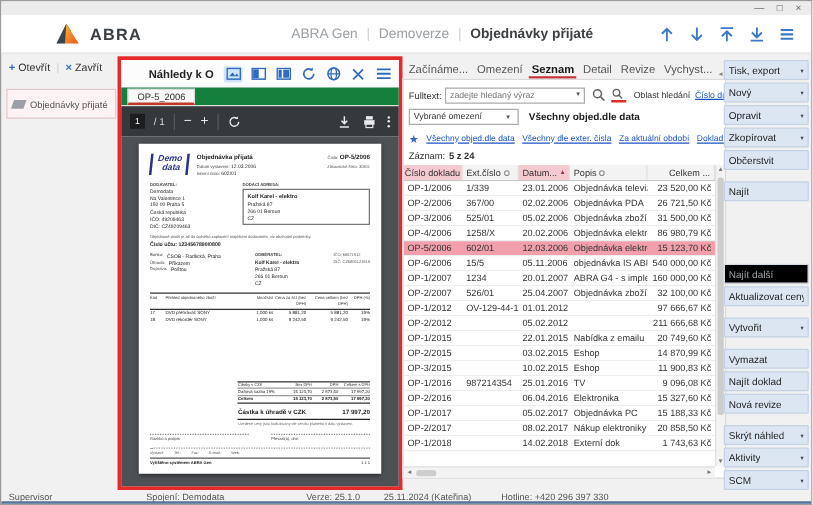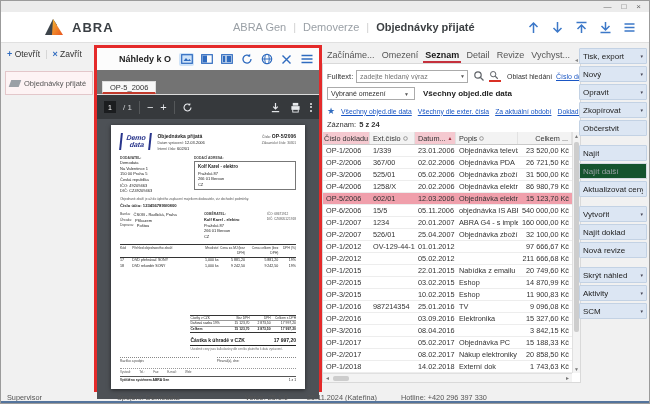--- a/index.html
+++ b/index.html
@@ -23,21 +23,21 @@
   .qdiv{color:#ccc;}
   .navitem{position:absolute;left:4px;top:70px;width:88px;height:24px;background:#fdf3f4;border:1px solid #e3c7ca;display:flex;align-items:center;gap:4px;padding:0 4px;}
   .navitem .fold{width:10px;height:7px;background:#9aa0a6;transform:skewX(-20deg);}
   .navitem .nlbl{font-size:7.5px;color:#555;white-space:nowrap;overflow:hidden;}
   
   .annotation{position:absolute;left:93px;top:44px;width:228px;height:347px;border:3px solid #e42a2a;background:#fff;}
   .pv-head{height:22px;display:flex;align-items:center;justify-content:flex-end;gap:5px;padding:0 5px;background:#fcfcfc;}
   .pv-title{font-size:9px;font-weight:bold;color:#222;white-space:nowrap;overflow:hidden;margin-right:3px;}
   .pico{width:15px;height:13px;display:inline-flex;align-items:center;justify-content:center;border-radius:2px;}
   .pico.selected{background:#cfe3f8;}
-  .pv-tabrow{height:25px;background:#737373;border-bottom:1px solid #dcdcdc;display:flex;align-items:flex-end;}
+  .pv-tabrow{height:15px;background:#15803d;border-bottom:1px solid #dcdcdc;display:flex;align-items:flex-end;}
   .pv-tab{margin-left:5px;padding:1px 7px 0 7px;background:#f8f8f8;font-size:7.5px;color:#333;border:1px solid #ddd;border-bottom:2px solid #c0392b;}
   .pdf-bar{height:24px;background:#36393c;display:flex;align-items:center;color:#e8eaed;padding:0 7px;gap:7px;}
   .pgbox{width:12px;height:12px;background:#1b1d1f;color:#fff;font-size:7px;display:flex;align-items:center;justify-content:center;}
   .pdf-of{font-size:8px;color:#d5d7da;}
   .pdfsep{width:1px;height:13px;background:#55585a;}
   .pdfbtn{font-size:11px;line-height:1;color:#e8eaed;cursor:default;}
   .pdf-right{margin-left:auto;display:flex;align-items:center;gap:9px;}
   .dots{display:flex;flex-direction:column;gap:1.5px;}
   .dots i{width:2px;height:2px;border-radius:50%;background:#e8eaed;}
   .pdf-body{height:280px;background:#4d5156;overflow:hidden;}
@@ -119,21 +119,21 @@
   .vscroll{position:absolute;right:0;top:68px;width:8px;height:241px;background:#f3f3f3;border-left:1px solid #e0e0e0;}
   .vscroll .up{position:absolute;top:1px;left:0;width:100%;text-align:center;font-size:5px;color:#777;}
   .vscroll .dn{position:absolute;bottom:1px;left:0;width:100%;text-align:center;font-size:5px;color:#777;}
   .vthumb{position:absolute;left:1px;top:10px;width:5px;height:190px;background:#cdcdcd;border-radius:2px;}
   .hscroll{position:absolute;left:0;bottom:0;width:249px;height:9px;background:#f3f3f3;border-top:1px solid #e0e0e0;display:flex;align-items:center;justify-content:space-between;padding:0 2px;font-size:5px;color:#777;}
   .hthumb{position:absolute;left:10px;top:2px;width:16px;height:5px;background:#cdcdcd;border-radius:2px;}
   
   .actions{position:absolute;left:578px;top:47px;width:68px;display:flex;flex-direction:column;}
   .abtn{height:16px;margin-bottom:2px;background:#dce6f3;border:1px solid #c3d2e4;display:flex;align-items:center;justify-content:space-between;padding:0 3px;font-size:8px;color:#222;white-space:nowrap;overflow:hidden;border-radius:1px;}
   .abtn.gap{margin-top:7px;}
-  .abtn.dis{background:#14532d;border-color:#d4dae2;color:#9aa0a6;}
+  .abtn.dis{background:#000000;border-color:#d4dae2;color:#9aa0a6;margin-top:48px;}
   .addn{font-size:5px;color:#445;}
   .albl{overflow:hidden;text-overflow:clip;}
   
   .statusbar{position:absolute;left:0;top:392px;width:100%;height:8px;font-size:7.3px;color:#555;}
   .sb{position:absolute;top:0;white-space:nowrap;}
   .sb1{left:6px;}.sb2{left:116px;}.sb3{left:244px;}.sb4{left:306px;}.sb5{left:400px;}
   .bottomband{position:absolute;left:0;top:400px;width:100%;height:4px;background:#54749c;}
   svg{display:block;}
 </style>
 </head>
@@ -611,30 +611,23 @@
         <div class="trow">
           <div class="td c0">OP-1/2016</div>
           <div class="td c1">987214354</div>
           <div class="td c2">25.01.2016</div>
           <div class="td c3">TV</div>
           <div class="td c4">9 096,08 Kč</div>
         </div>
         <div class="trow">
           <div class="td c0">OP-2/2016</div>
           <div class="td c1"></div>
-          <div class="td c2">03.09.2016</div>
+          <div class="td c2">06.04.2016</div>
           <div class="td c3">Elektronika</div>
           <div class="td c4">15 327,60 Kč</div>
-        </div>
-        <div class="trow">
-          <div class="td c0">OP-3/2016</div>
-          <div class="td c1"></div>
-          <div class="td c2">08.04.2016</div>
-          <div class="td c3"></div>
-          <div class="td c4">3 842,15 Kč</div>
         </div>
         <div class="trow">
           <div class="td c0">OP-1/2017</div>
           <div class="td c1"></div>
           <div class="td c2">05.02.2017</div>
           <div class="td c3">Objednávka PC</div>
           <div class="td c4">15 188,33 Kč</div>
         </div>
         <div class="trow">
           <div class="td c0">OP-2/2017</div>
@@ -688,20 +681,23 @@
       </div>
       <div class="abtn dis">
         <span class="albl">Najít další</span>
       </div>
       <div class="abtn">
         <span class="albl">Aktualizovat ceny</span>
       </div>
       <div class="abtn gap">
         <span class="albl">Vytvořit</span>
         <span class="addn">▾</span>
+      </div>
+      <div class="abtn gap">
+        <span class="albl">Vymazat</span>
       </div>
       <div class="abtn">
         <span class="albl">Najít doklad</span>
       </div>
       <div class="abtn">
         <span class="albl">Nová revize</span>
       </div>
       <div class="abtn gap">
         <span class="albl">Skrýt náhled</span>
         <span class="addn">▾</span>

